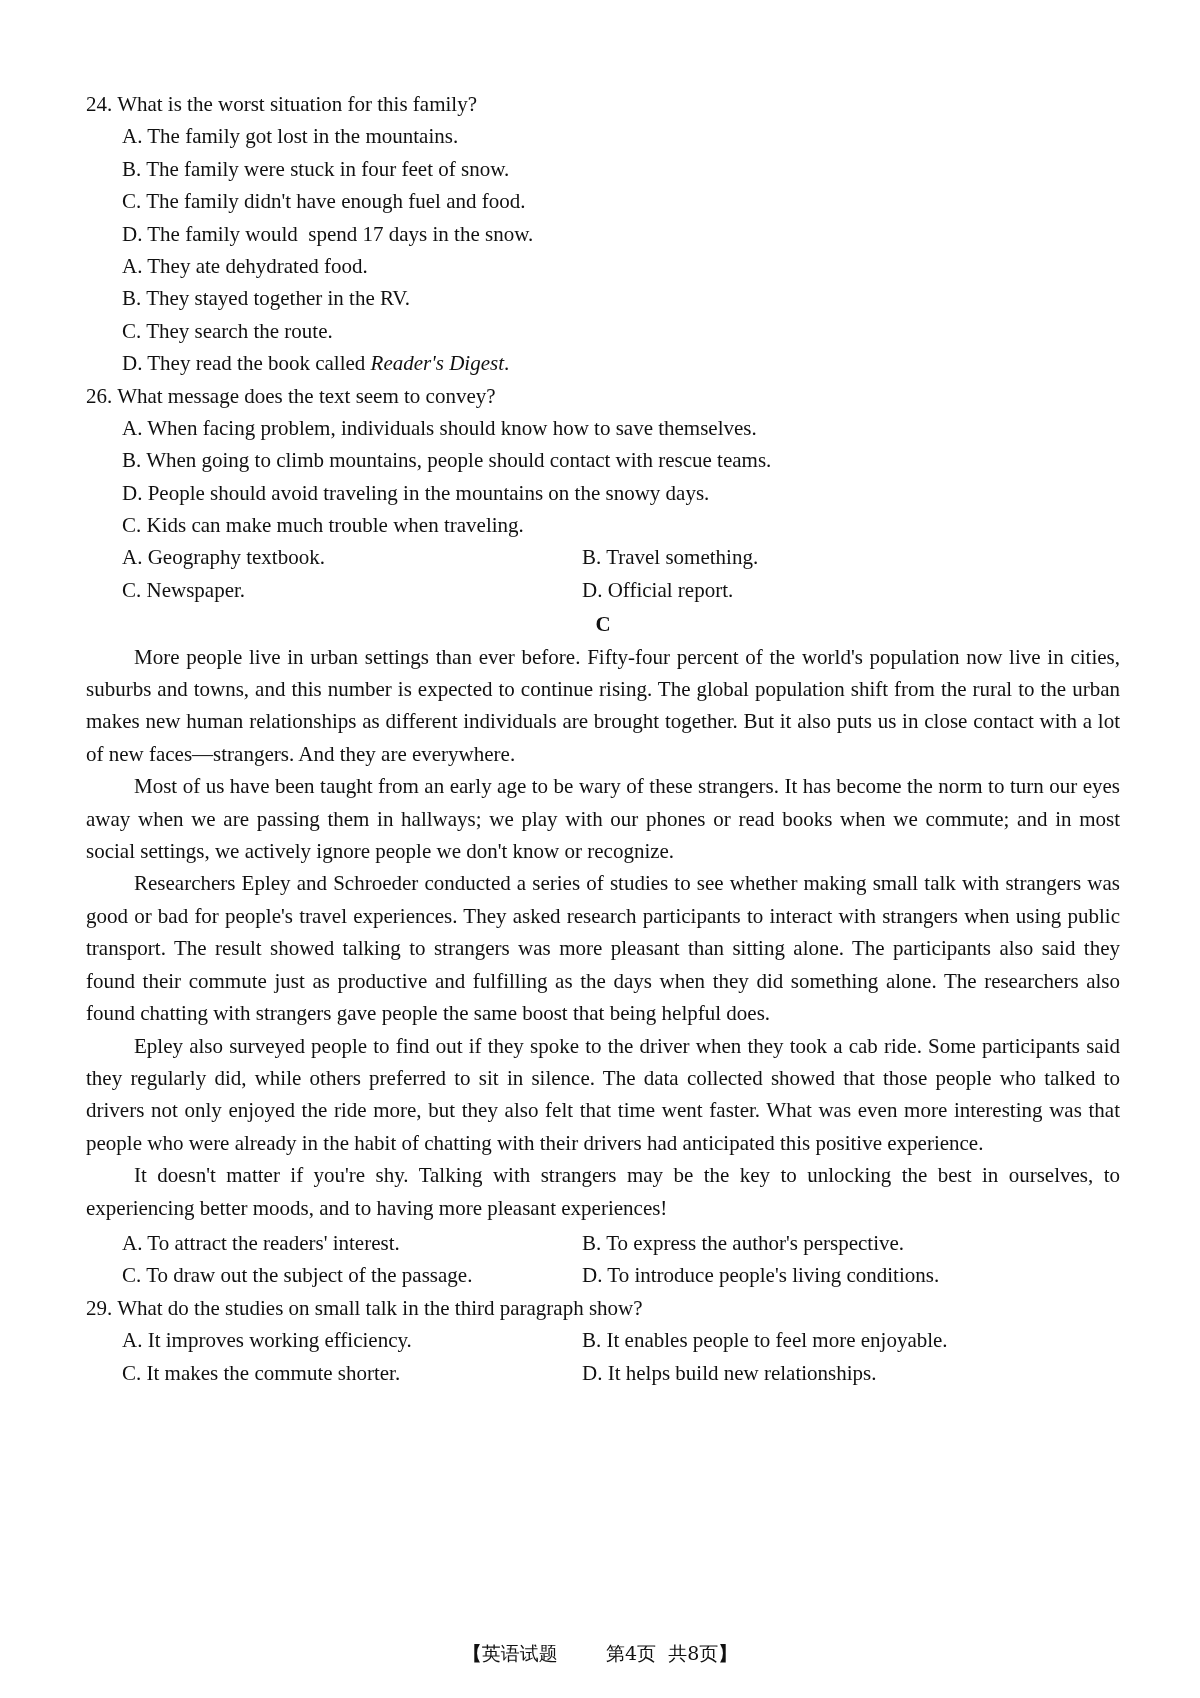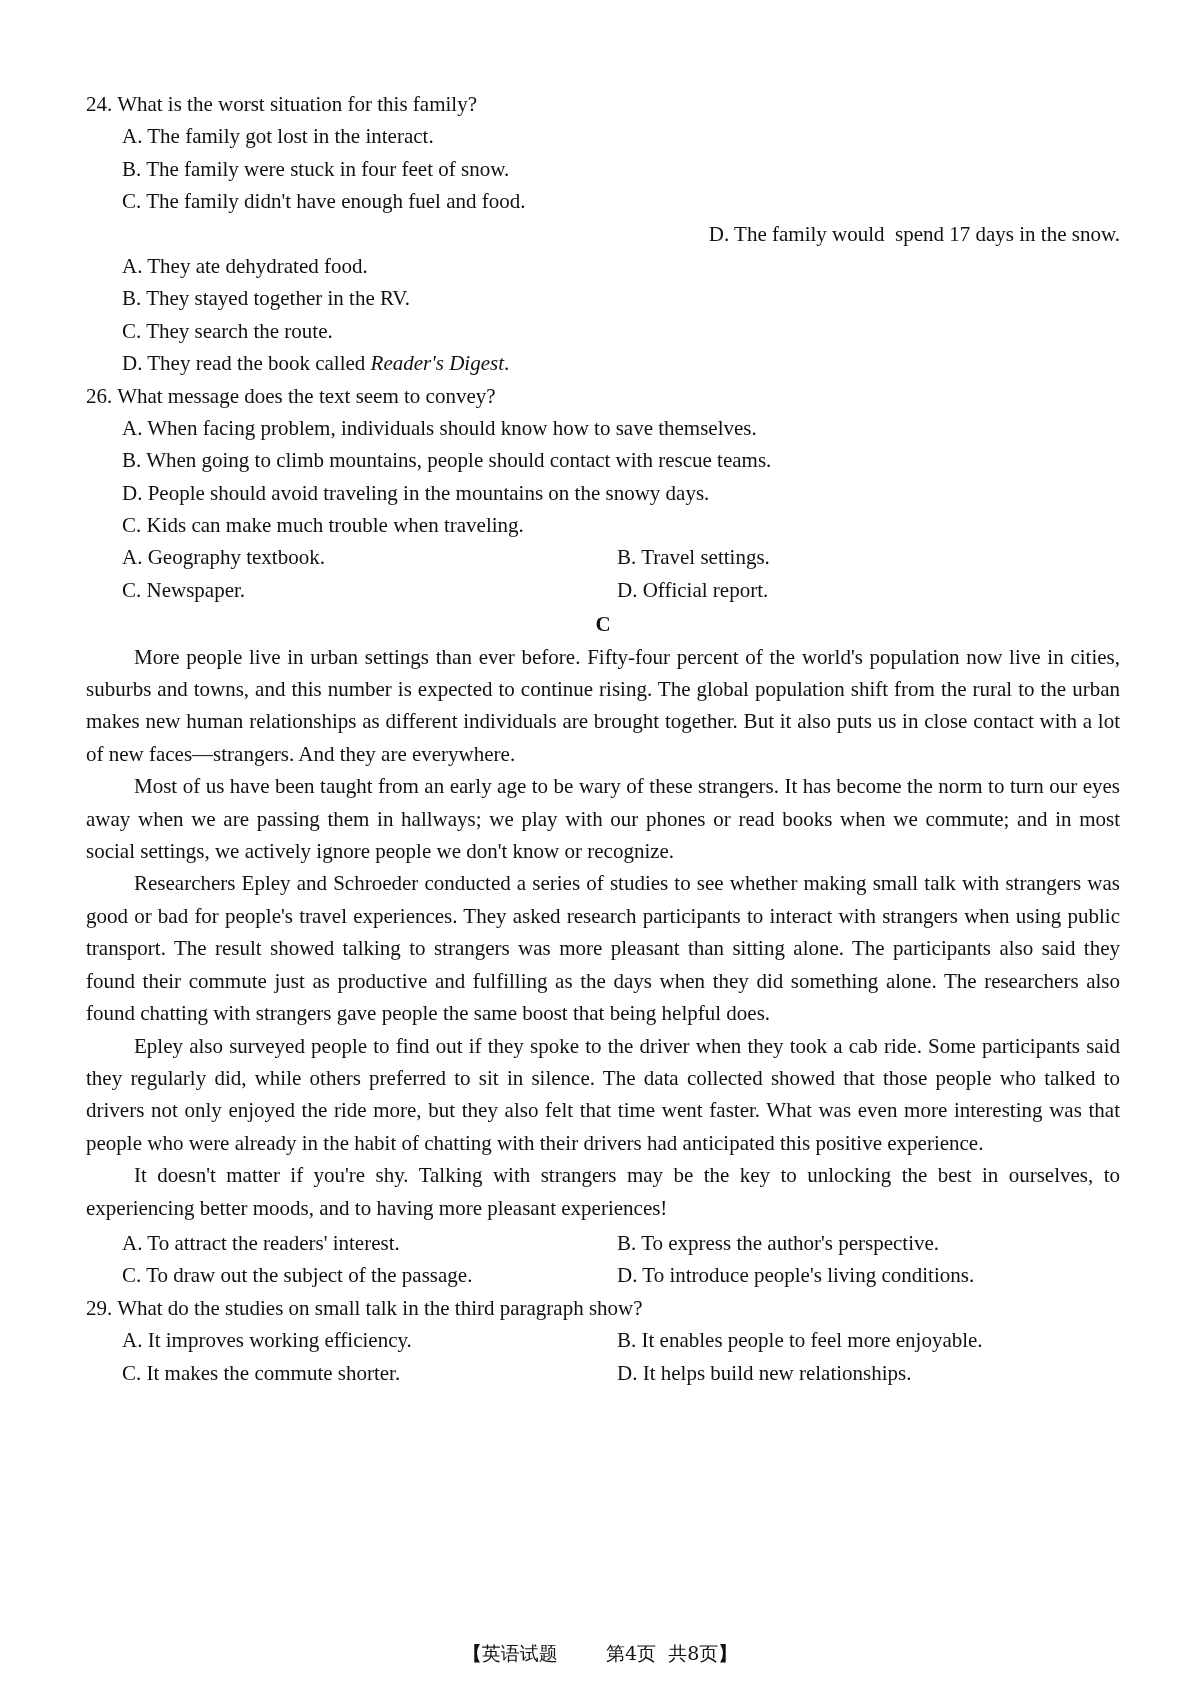--- a/index.html
+++ b/index.html
@@ -29,21 +29,20 @@
     }
     .question {
       padding-left: 0;
     }
     .option {
       padding-left: 36px;
     }
     .two-col {
       display: flex;
       padding-left: 36px;
-      gap: 35px;
     }
     .two-col .col-a {
       width: 460px;
     }
     .section-title {
       text-align: center;
       font-weight: bold;
       height: 32.4px;
       line-height: 32.4px;
       margin-top: 2px;
@@ -79,24 +78,24 @@
   </style>
 </head>
 <body>
 
 <div class="page">
 
   <div>
     <div class="line question">
       <span>24.</span> <span>What is the worst situation for this family?</span>
     </div>
-    <div class="line option">A. The family got lost in the interact.</div>
+    <div class="line option">A. The family got lost in the mountains.</div>
     <div class="line option">B. The family were stuck in four feet of snow.</div>
     <div class="line option">C. The family didn't have enough fuel and food.</div>
-    <div class="line option" style="white-space: pre; text-align: right;">D. The family would  spend 17 days in the snow.</div>
+    <div class="line option" style="white-space: pre;">D. The family would  spend 17 days in the snow.</div>
   </div>
 
   <div>
     <div class="line option">A. They ate dehydrated food.</div>
     <div class="line option">B. They stayed together in the RV.</div>
     <div class="line option">C. They search the route.</div>
     <div class="line option" style="white-space: pre;"><span>D. They read the book called </span><em>Reader's Digest</em><span>.</span></div>
   </div>
 
   <div>
@@ -105,21 +104,21 @@
     </div>
     <div class="line option">A. When facing problem, individuals should know how to save themselves.</div>
     <div class="line option">B. When going to climb mountains, people should contact with rescue teams.</div>
     <div class="line option">D. People should avoid traveling in the mountains on the snowy days.</div>
     <div class="line option">C. Kids can make much trouble when traveling.</div>
   </div>
 
   <div>
     <div class="line two-col">
       <span class="col-a">A. Geography textbook.</span>
-      <span class="col-b">B. Travel settings.</span>
+      <span class="col-b">B. Travel something.</span>
     </div>
     <div class="line two-col">
       <span class="col-a">C. Newspaper.</span>
       <span class="col-b">D. Official report.</span>
     </div>
   </div>
 
   <div class="section-title">C</div>
 
   <div>

